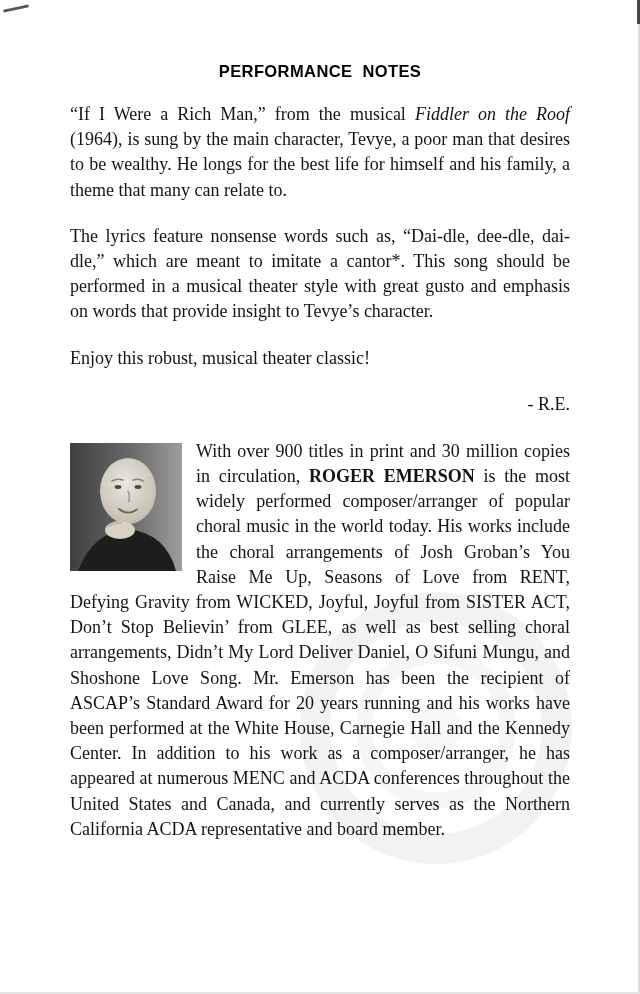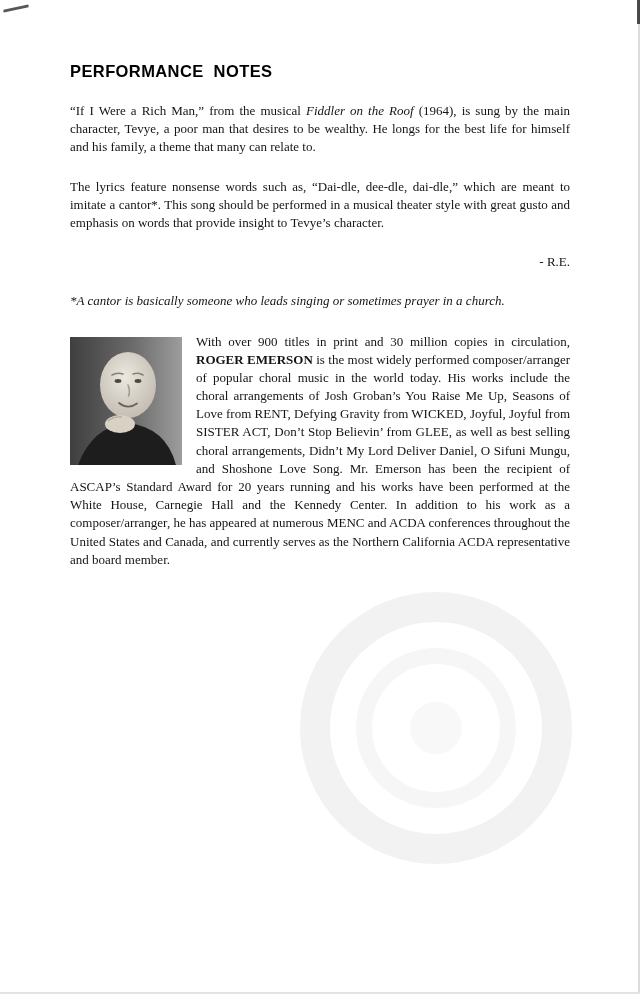--- a/index.html
+++ b/index.html
@@ -5,26 +5,26 @@
   * { margin:0; padding:0; box-sizing:border-box; }
   html,body { background:#ffffff; }
   .page {
     width:640px; height:994px; position:relative; margin:0 auto;
     background:#ffffff; overflow:hidden;
     font-family:"Liberation Serif", serif; color:#121212;
   }
   .content { position:relative; z-index:2; padding:0 70px; }
   .heading {
     font-family:"Liberation Sans", sans-serif; font-weight:700;
-    font-size:16.5px; letter-spacing:.4px; 
+    font-size:16.5px; letter-spacing:.4px; text-align:center;
     color:#000; white-space:pre;
   }
   .notes-heading { padding-top:62px; }
   .para {
-    font-size:13px; line-height:1.40; text-align:justify;
+    font-size:18px; line-height:1.40; text-align:justify;
     margin-top:21px; color:#141414;
   }
   .signature { padding-left:52px; text-align:right; }
   .about-heading { margin-top:205px; }
   .bio { margin-top:22px; }
   .photo {
     float:left; display:block; width:112px; height:128px;
     margin:4px 14px 3px 0; background:#555;
   }
   .photo svg { display:block; width:100%; height:100%; }
@@ -62,24 +62,24 @@
   <div class="watermark"></div>
 
   <div class="content">
 
     <h1 class="heading notes-heading">PERFORMANCE  NOTES</h1>
 
     <p class="para"><span>“If I Were a Rich Man,” from the musical </span><span style="font-style: italic;">Fiddler on the Roof</span><span> (1964), is sung by the main character, Tevye, a poor man that desires to be wealthy. He longs for the best life for himself and his family, a theme that many can relate to.</span></p>
 
     <p class="para"><span>The lyrics feature nonsense words such as, “Dai-dle, dee-dle, dai-dle,” which are meant to imitate a cantor*. This song should be performed in a musical theater style with great gusto and emphasis on words that provide insight to Tevye’s character.</span></p>
 
+    <p class="para"><span>Enjoy this robust, musical theater classic!</span></p>
 
     <p class="para signature"><span>- R.E.</span></p>
 
-    <p class="para footnote"><span style="font-style: italic;">*A cantor is basically someone who leads singing or sometimes prayer in a church.</span></p>
 
 
     <div class="bio">
       <span class="photo">
         <svg viewBox="0 0 112 128" xmlns="http://www.w3.org/2000/svg" preserveAspectRatio="none">
           <defs>
             <linearGradient id="bg" x1="0" y1="0" x2="1" y2="0">
               <stop offset="0" stop-color="#3f3f3f"></stop>
               <stop offset="0.55" stop-color="#6a6a6a"></stop>
               <stop offset="1" stop-color="#9d9d9d"></stop>

